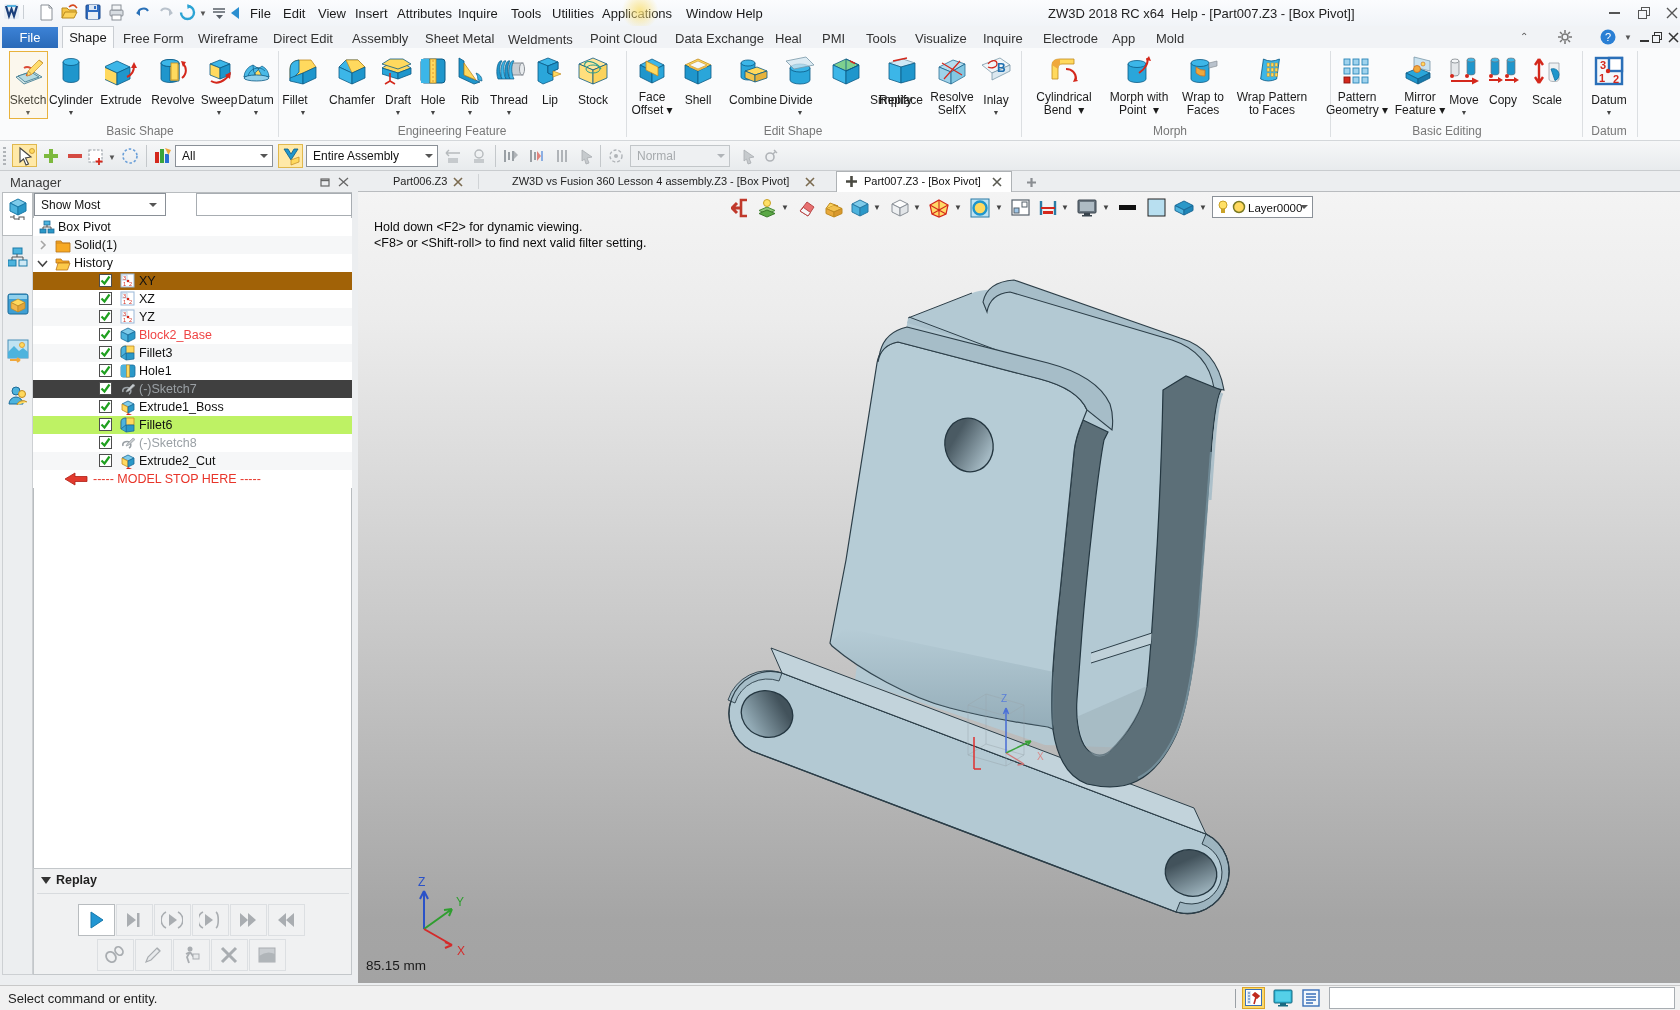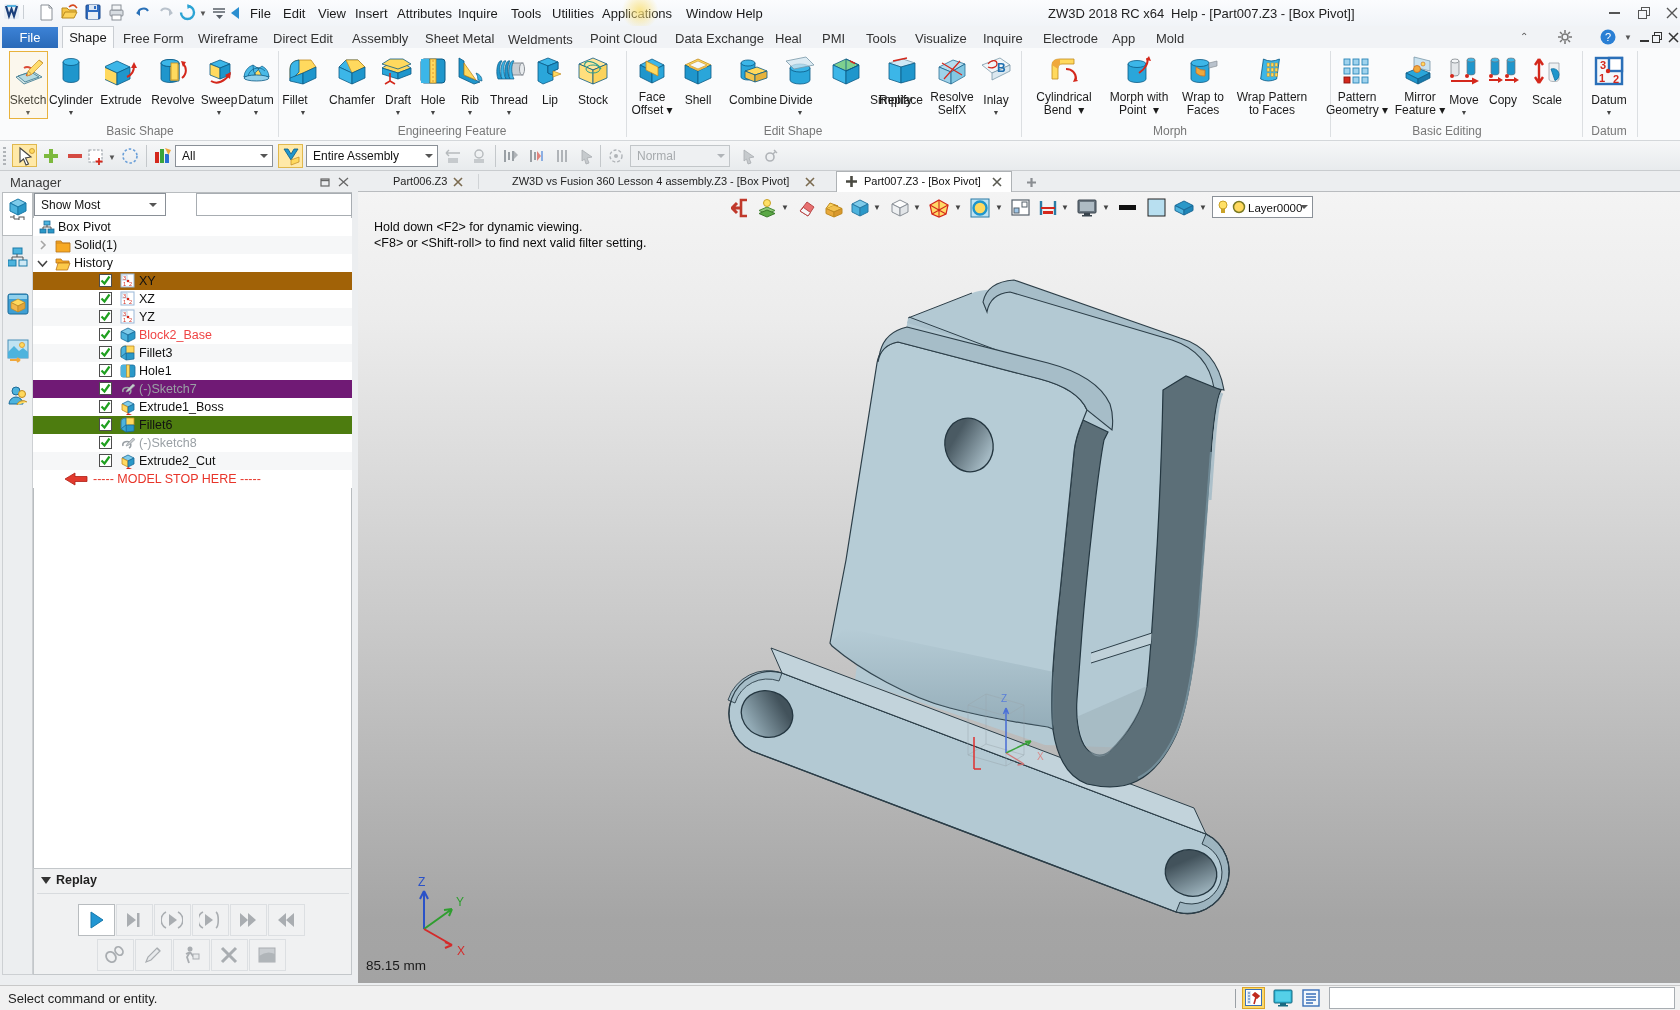--- a/index.html
+++ b/index.html
@@ -673,21 +673,21 @@
       </span>
       <span style="position:absolute;left:87px;top:1px;width:16px;height:16px">
         <svg width="16" height="16" viewBox="0 0 16 16" style="position:absolute">
           <rect x="1" y="2" width="14" height="12" rx="2" fill="#2a98c8" stroke="#1b6a98" stroke-width="0.8"></rect>
           <rect x="1" y="2" width="5" height="12" fill="#4db3dd"></rect>
           <rect x="6.5" y="2" width="3" height="12" fill="#ffd95e" stroke="#c08a20" stroke-width="0.6"></rect>
         </svg>
       </span>
       <span class="nm" style="left:106px;color:#111">Hole1</span>
     </div>
-    <div class="trow" style="top:209px;background:#701a75">
+    <div class="trow" style="top:209px;background:#404040">
       <span class="cb">
         <svg width="11" height="11" viewBox="0 0 11 11" style="position:absolute;left:0;top:0">
           <path d="M1.5 5.5 L4.5 8.5 L9.5 1.5" stroke="#1fa01f" stroke-width="2.2" fill="none"></path>
         </svg>
       </span>
       <span style="position:absolute;left:87px;top:1px;width:16px;height:16px">
         <svg width="16" height="16" viewBox="0 0 16 16" style="position:absolute">
           <path d="M3 11 a4 3.5 0 1 1 6 2" stroke="#9aa0a5" stroke-width="1.6" fill="none"></path>
           <path d="M7 9 L13 3 l2 1.5 L9 10 l-3 1 z" fill="#c6cacd" stroke="#9aa0a5" stroke-width="0.7"></path>
         </svg>
@@ -703,21 +703,21 @@
       <span style="position:absolute;left:87px;top:1px;width:16px;height:16px">
         <svg width="16" height="16" viewBox="0 0 16 16" style="position:absolute">
           <polygon points="8,2 14,5 8,8 2,5" fill="#7ecbea" stroke="#1b6a98" stroke-width="0.8"></polygon>
           <polygon points="2,5 8,8 8,14 2,11" fill="#ffd95e" stroke="#c08a20" stroke-width="0.8"></polygon>
           <polygon points="8,8 14,5 14,11 8,14" fill="#2a98c8" stroke="#1b6a98" stroke-width="0.8"></polygon>
           <path d="M8 14 l4 2 h-6 z" fill="#d4281c"></path>
         </svg>
       </span>
       <span class="nm" style="left:106px;color:#111">Extrude1_Boss</span>
     </div>
-    <div class="trow" style="top:245px;background:#4d7c0f">
+    <div class="trow" style="top:245px;background:#bef264">
       <span class="cb">
         <svg width="11" height="11" viewBox="0 0 11 11" style="position:absolute;left:0;top:0">
           <path d="M1.5 5.5 L4.5 8.5 L9.5 1.5" stroke="#1fa01f" stroke-width="2.2" fill="none"></path>
         </svg>
       </span>
       <span style="position:absolute;left:87px;top:1px;width:16px;height:16px">
         <svg width="16" height="16" viewBox="0 0 16 16" style="position:absolute">
           <path d="M1 5 Q1 1 6 1 L14 1 L14 8 L8 8 L1 12 z" fill="#ffd95e" stroke="#c08a20" stroke-width="0.8"></path>
           <path d="M1 5 Q1 1 6 1 L6 8 L1 12 z" fill="#4db3dd" stroke="#1b6a98" stroke-width="0.8"></path>
           <path d="M6 8 L14 8 L14 14 L6 15 z" fill="#2a98c8" stroke="#1b6a98" stroke-width="0.8"></path>

